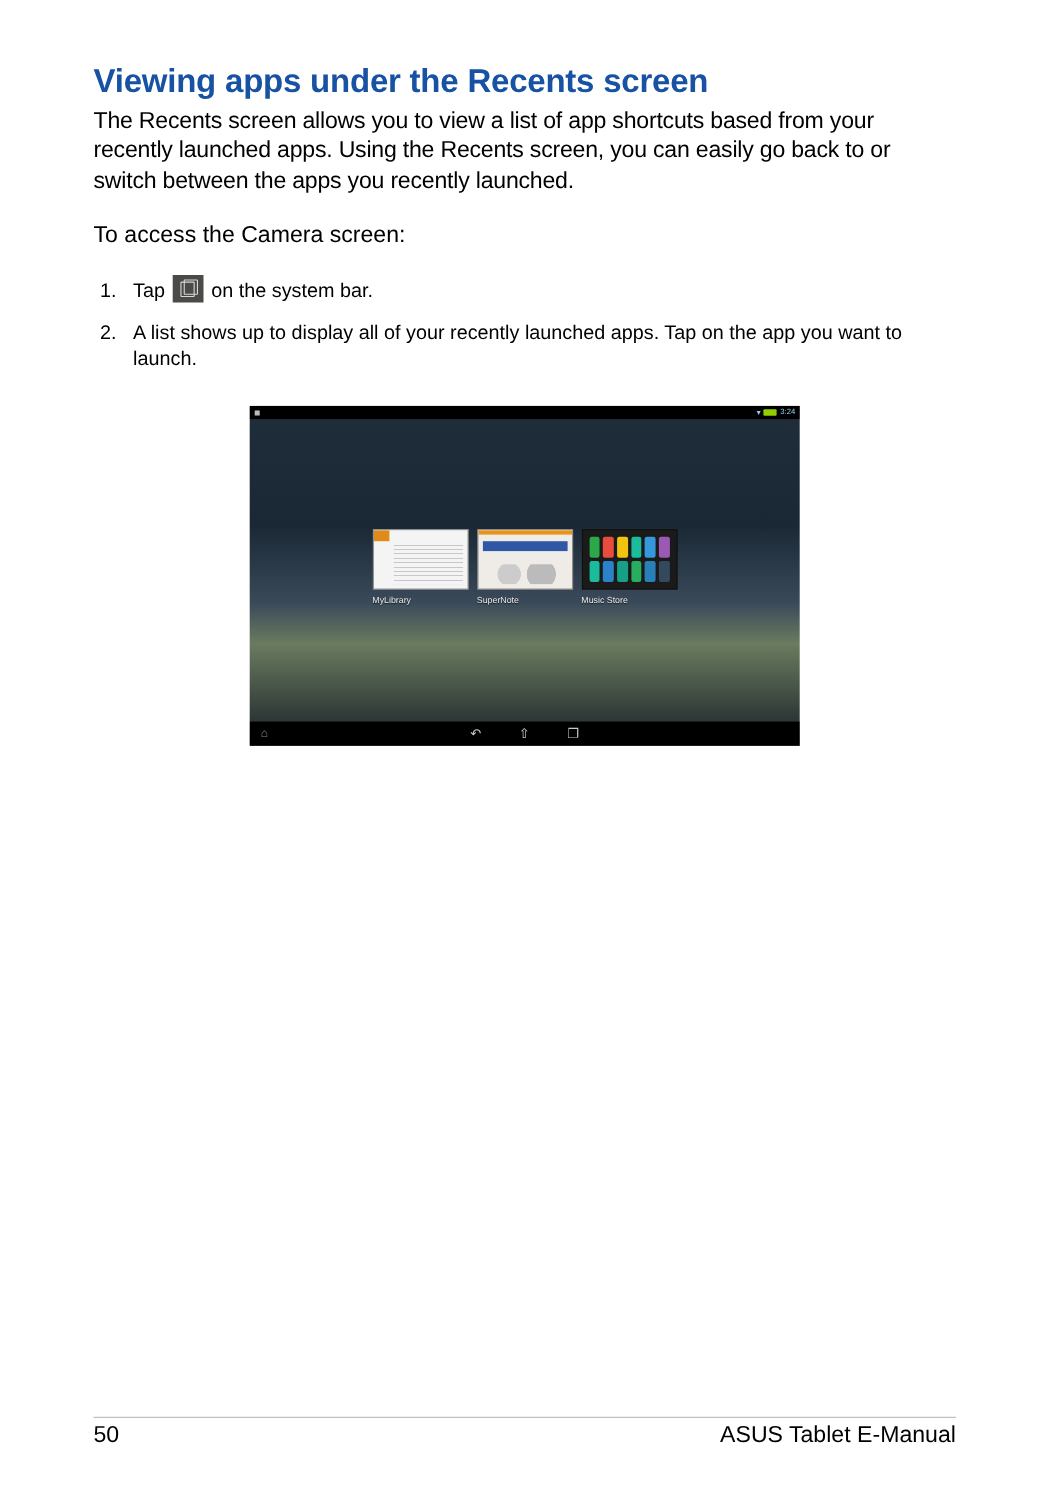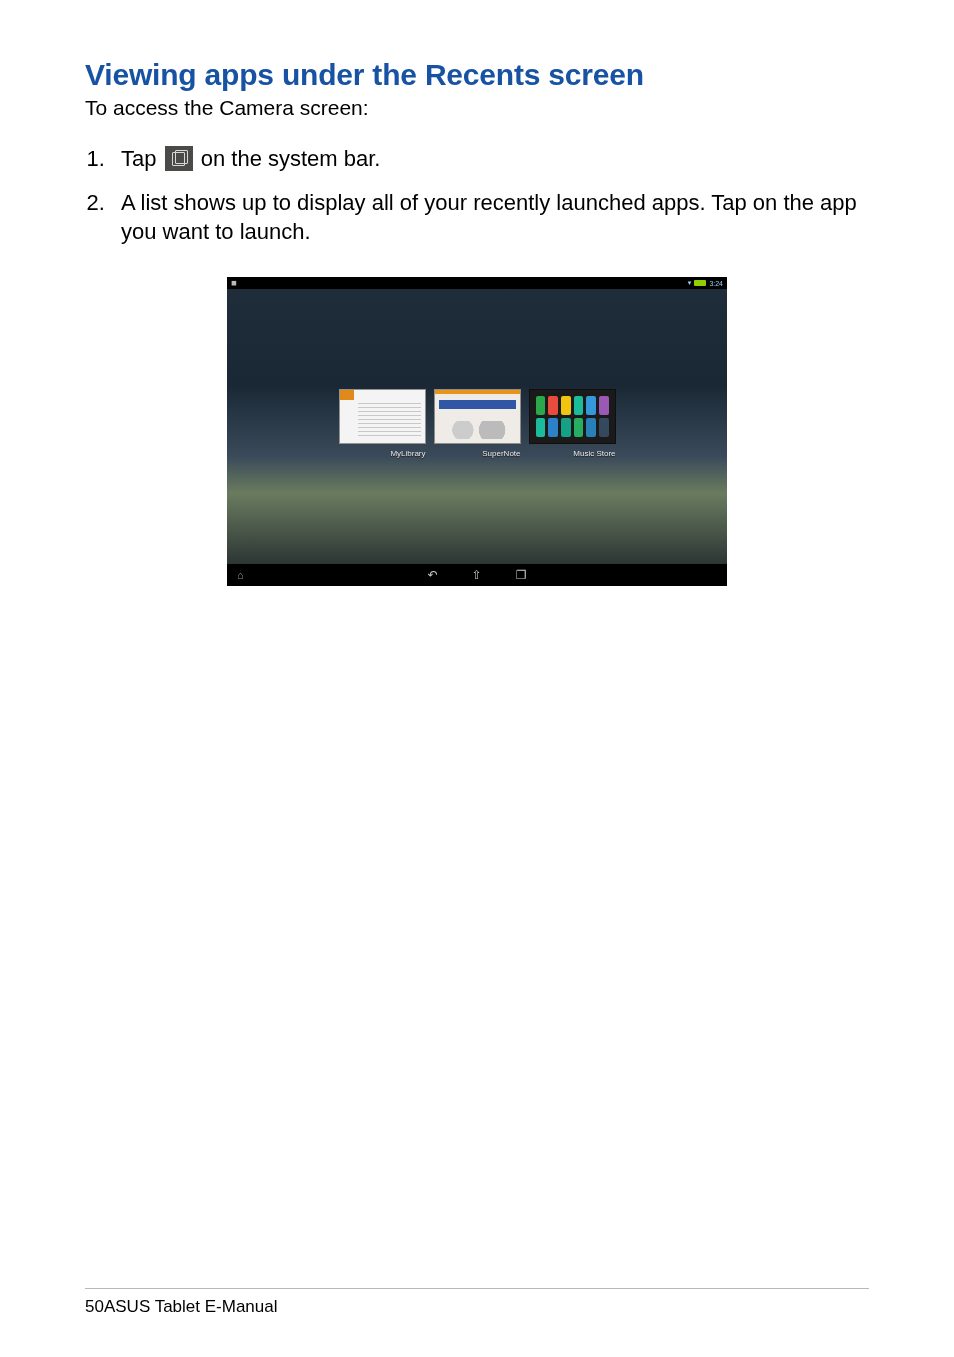--- a/index.html
+++ b/index.html
@@ -22,21 +22,21 @@
     font-size:21px;
     line-height:1.3;
     margin:0 0 24px 0;
     letter-spacing:-0.2px;
   }
   p.lead{
     font-size:21px;
     margin:0 0 24px 0;
   }
   ol.steps{
-    font-size:22px;
+    font-size:18px;
     padding-left:26px;
     margin:0;
   }
   ol.steps li{
     margin-bottom:14px;
     line-height:1.35;
     padding-left:10px;
   }
   .recents-icon{
     display:inline-block;
@@ -91,21 +91,21 @@
     width:87px;height:55px;
     background:#ddd;
     border:1px solid rgba(0,0,0,.4);
     box-sizing:border-box;
     position:relative;
     overflow:hidden;
   }
   .orange-tab{position:absolute;top:0;left:0;width:14px;height:10px;background:#e08a1a;}
   .orange-bar-top{position:absolute;top:0;left:0;right:0;height:4px;background:#e8941a;}
   .app-label{
-    color:#e9e9e9;font-size:8px;text-align:right;margin-top:5px;
+    color:#e9e9e9;font-size:8px;text-align:left;margin-top:5px;
     text-shadow:0 1px 1px rgba(0,0,0,.7);
   }
   
   .th-mylib{background:#f4f4f4;}
   .th-mylib .lines{position:absolute;top:10px;left:18px;right:4px;bottom:4px;
     background:repeating-linear-gradient(#f4f4f4,#f4f4f4 3px,#c8c8c8 3px,#c8c8c8 4px);}
   .th-super{background:#efece8;}
   .th-super .banner{position:absolute;top:10px;left:4px;right:4px;height:9px;background:#2f57a5;}
   .th-super .scribble{position:absolute;bottom:4px;left:6px;right:6px;height:18px;
     background:radial-gradient(circle at 30% 50%,#ccc 20%,transparent 21%),radial-gradient(circle at 70% 50%,#bbb 25%,transparent 26%);}
@@ -127,31 +127,32 @@
   .nav-center{position:absolute;left:50%;transform:translateX(-50%);display:flex;gap:34px;color:#c8c8c8;font-size:12px;}
   .nav-home{position:absolute;left:10px;color:#888;font-size:11px;}
 
   
   .footer-rule{
     position:absolute;left:85px;right:85px;bottom:68px;
     border-top:1px solid #b8b8b8;
   }
   .footer{
     position:absolute;left:85px;right:85px;bottom:40px;
-    display:flex;
-    font-size:17px;
+    display:flex;justify-content:space-between;
+    font-size:21px;
   }
 </style>
 </head>
 <body>
 
 <div class="page">
 
   <h1 class="section-title">Viewing apps under the Recents screen</h1>
 
+  <p class="intro">The Recents screen allows you to view a list of app shortcuts based from your recently launched apps. Using the Recents screen, you can easily go back to or switch between the apps you recently launched.</p>
 
   <p class="lead">To access the Camera screen:</p>
 
   <ol class="steps">
     <li>
       <span>Tap </span><span class="recents-icon"></span><span> on the system bar.</span>
     </li>
     <li>A list shows up to display all of your recently launched apps. Tap on the app you want to launch.</li>
   </ol>
 

